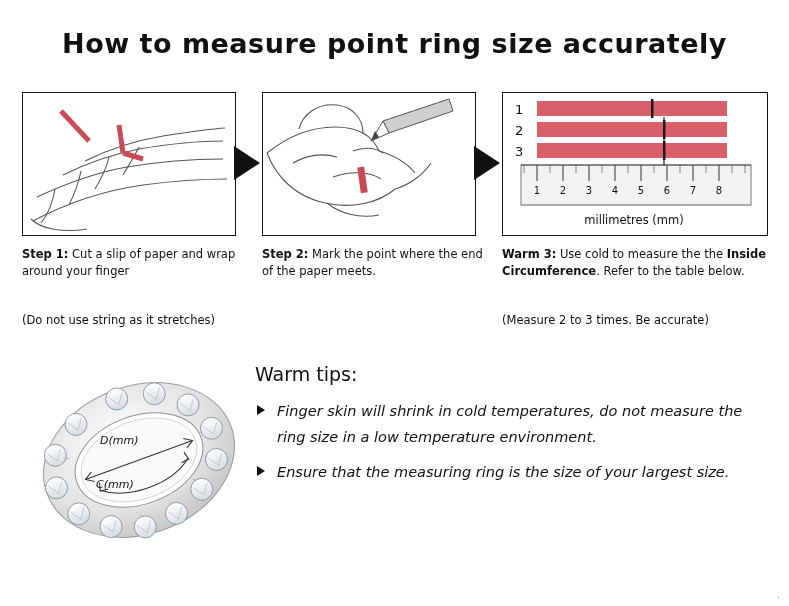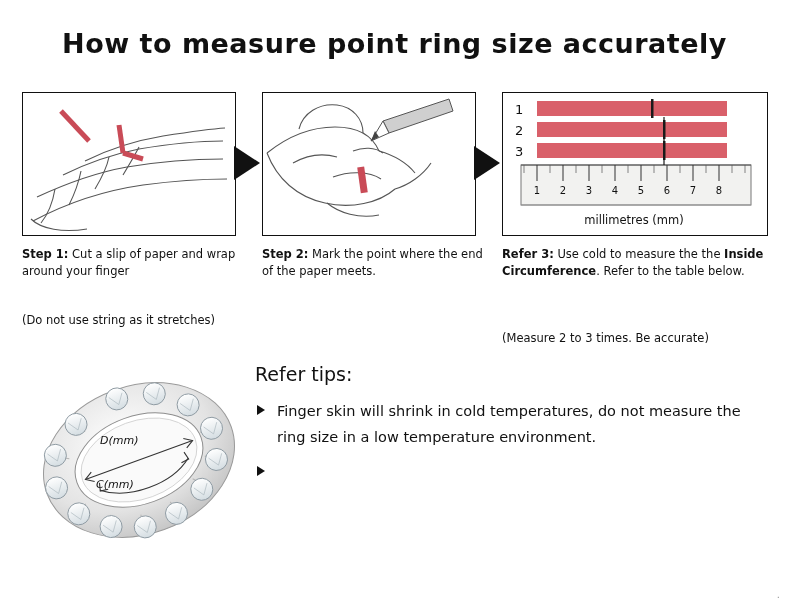--- a/index.html
+++ b/index.html
@@ -66,21 +66,21 @@
   #cap2 { left: 262px; top: 246px; width: 232px; }
   #cap3 { left: 502px; top: 246px; width: 270px; }
   .step-caption b { font-weight: 700; }
 
   .note {
     position: absolute;
     font-size: 11.5px;
     color: #111;
   }
   #note1 { left: 22px;  top: 313px; }
-  #note3 { left: 502px; top: 331px; }
+  #note3 { left: 502px; top: 313px; }
 
   
   .handsvg { position: absolute; left: 0; top: 0; }
   #mm-label {
     position: absolute;
     font-size: 11.5px;
     color: #111;
     text-align: center;
     width: 264px;
     left: 502px;
@@ -101,20 +101,21 @@
     top: 398px;
     width: 515px;
   }
   .tip {
     position: relative;
     padding-left: 22px;
     font-size: 14.5px;
     line-height: 26px;
     color: #111;
     margin-bottom: 9px;
+    font-style: italic;
   }
   .tip .bullet {
     position: absolute;
     left: 2px;
     top: 7px;
     width: 0; height: 0;
     border-top: 5px solid transparent;
     border-bottom: 5px solid transparent;
     border-left: 8px solid #111;
   }
@@ -263,21 +264,21 @@
   <div class="step-caption" id="cap1">
     <b>Step 1:</b><span> Cut a slip of paper and wrap around your finger</span>
   </div>
   <div class="note" id="note1">(Do not use string as it stretches)</div>
 
   <div class="step-caption" id="cap2">
     <b>Step 2:</b><span> Mark the point where the end of the paper meets.</span>
   </div>
 
   <div class="step-caption" id="cap3">
-    <b>Refer 3:</b><span> Use cold to measure the the </span><b>Inside Circumference</b><span>. Refer to the table below.</span>
+    <b>Warm 3:</b><span> Use cold to measure the the </span><b>Inside Circumference</b><span>. Refer to the table below.</span>
   </div>
   <div class="note" id="note3">(Measure 2 to 3 times. Be accurate)</div>
 
   <div id="ring-wrap">
     <svg width="222" height="230" viewBox="0 0 222 230">
       <defs>
         <radialGradient id="gband" cx="45%" cy="35%" r="75%">
           <stop offset="0%" stop-color="#ffffff"></stop>
           <stop offset="60%" stop-color="#e3e3e3"></stop>
           <stop offset="100%" stop-color="#b9b9b9"></stop>
@@ -350,25 +351,26 @@
           <path d="M64 130 A 60 38 0 0 0 158 130"></path>
           <polyline points="66,123 64,131 72,132"></polyline>
           <polyline points="150,132 158,131 156,123"></polyline>
         </g>
       </g>
     </svg>
   </div>
   <div class="ring-label" id="d-label">D(mm)</div>
   <div class="ring-label" id="c-label">C(mm)</div>
 
-  <div id="tips-title">Refer tips:</div>
+  <div id="tips-title">Warm tips:</div>
   <div id="tips-list">
     <div class="tip">
       <span class="bullet"></span>
       <span>Finger skin will shrink in cold temperatures, do not measure the ring size in a low temperature environment.</span>
     </div>
     <div class="tip">
       <span class="bullet"></span>
+      <span>Ensure that the measuring ring is the size of your largest size.</span>
     </div>
   </div>
 
   <div id="corner-mark">.</div>
 </div>
 
 </body></html>

